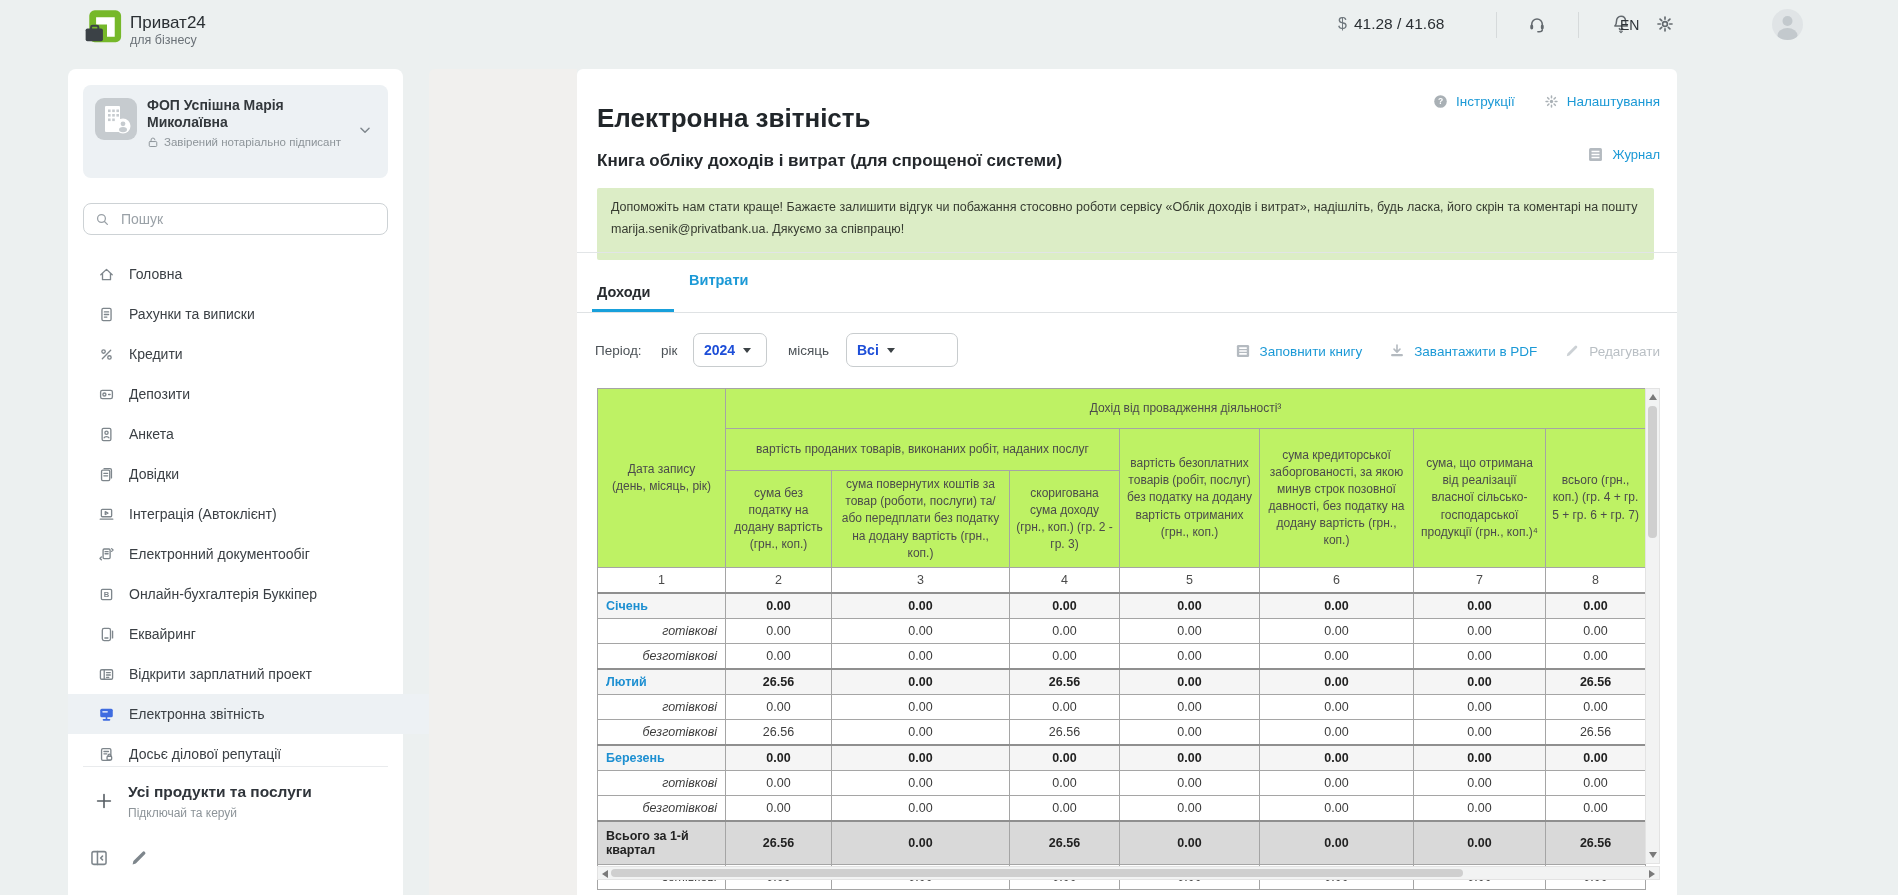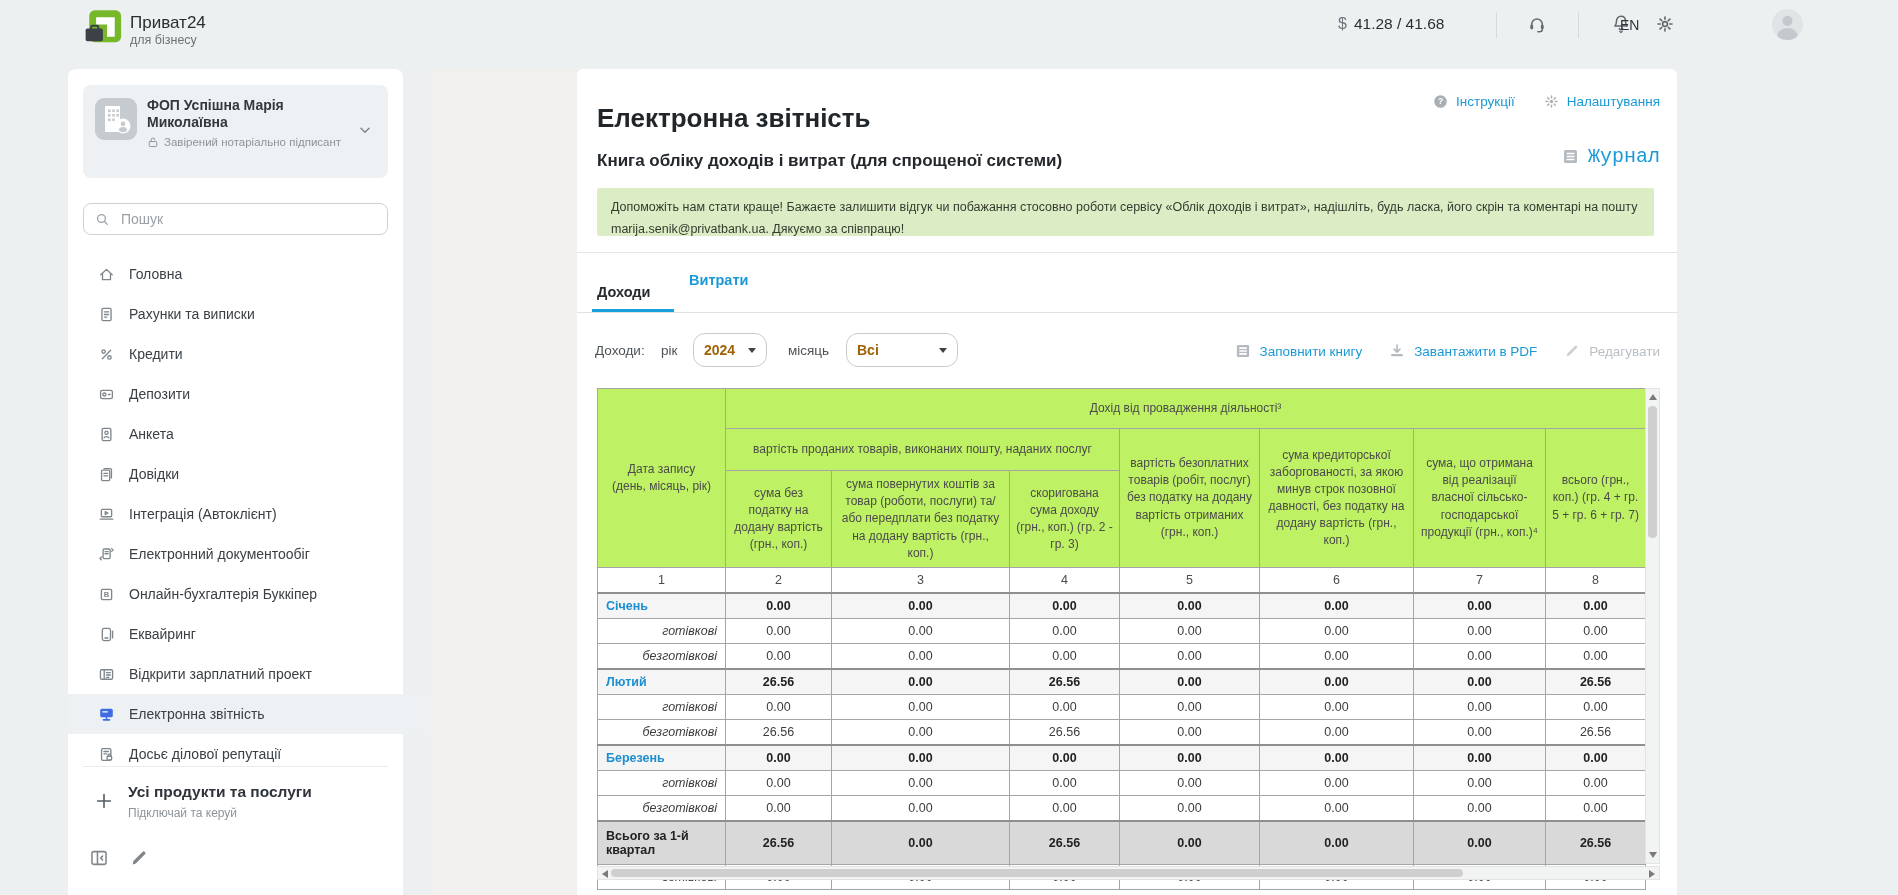--- a/index.html
+++ b/index.html
@@ -45,30 +45,30 @@
 
   
   .graypanel{position:absolute;left:429px;top:69px;width:148px;height:826px;background:#f1f0ee;border-radius:6px 0 0 0;}
 
   
   .main{position:absolute;left:577px;top:69px;width:1100px;height:826px;background:#fff;border-radius:6px 6px 0 0;}
   .hlinks{position:absolute;right:17px;top:24px;display:flex;gap:28px;align-items:center;font-size:13.5px;}
   .hlink{display:flex;gap:7px;align-items:center;color:#1b99d6;cursor:pointer;}
   .page-title{position:absolute;left:20px;top:34px;font-size:26px;font-weight:700;color:#21262a;}
   .subtitle{position:absolute;left:20px;top:82px;font-size:17px;font-weight:700;color:#24282c;}
-  .journal{position:absolute;right:17px;top:76px;display:flex;gap:8px;align-items:center;font-size:20px;color:#1b99d6;cursor:pointer;font-family:Liberation Mono, monospace;}
-  .banner{position:absolute;left:20px;top:119px;width:1057px;height:48px;box-sizing:border-box;background:#dcedc6;border-radius:2px;padding:9px 14px;font-size:12.5px;line-height:1.72;color:#363b30;}
+  .journal{position:absolute;right:17px;top:76px;display:flex;gap:8px;align-items:center;font-size:13px;color:#1b99d6;cursor:pointer;}
+  .banner{position:absolute;left:20px;top:119px;width:1057px;height:72px;box-sizing:border-box;background:#dcedc6;border-radius:2px;padding:9px 14px;font-size:12.5px;line-height:1.72;color:#363b30;}
   .hdr-div{position:absolute;left:0;top:183px;width:1100px;height:1px;background:#e2e5e7;}
   .tab{position:absolute;top:203px;font-size:14.5px;cursor:pointer;}
   .tab.t0{left:20px;font-weight:700;color:#272b2f;margin-top:12px;}
   .tab.t1{left:112px;font-weight:700;color:#1b99d6;}
   .tab-underline{position:absolute;left:15px;top:240px;width:82px;height:3px;background:#18a0db;}
   .tab-border{position:absolute;left:0;top:243px;width:1100px;height:1px;background:#dfe2e4;}
   .flabel{position:absolute;top:274px;font-size:13.5px;color:#4c5257;}
-  .sel{position:absolute;top:264px;height:34px;box-sizing:border-box;border:1px solid #c8ccce;border-radius:12px;background:#fff;display:flex;align-items:center;justify-content:space-between;padding:0 10px;font-size:14px;font-weight:700;color:#a16207;cursor:pointer;}
+  .sel{position:absolute;top:264px;height:34px;box-sizing:border-box;border:1px solid #c8ccce;border-radius:7px;background:#fff;display:flex;align-items:center;justify-content:flex-start;padding:0 10px;font-size:14px;font-weight:700;color:#1d4ed8;cursor:pointer;}
   .caret{width:0;height:0;border-left:4px solid transparent;border-right:4px solid transparent;border-top:5px solid #3c4246;margin-left:8px;}
   .actions{position:absolute;right:17px;top:273px;display:flex;gap:26px;align-items:center;font-size:13.5px;}
   .action{display:flex;gap:8px;align-items:center;color:#1b99d6;cursor:pointer;}
   .action.disabled{color:#b9bfc4;cursor:default;}
 
   
   .tblwrap{position:absolute;left:20px;top:319px;}
   table.tbl{border-collapse:collapse;table-layout:fixed;width:1048px;}
   .tbl td{border:1px solid #a5a5a5;overflow:hidden;}
   .tbl tr.h1{height:40px;} .tbl tr.h2{height:42px;} .tbl tr.h3{height:97px;}
@@ -371,21 +371,21 @@
   </div>
 
   <div class="banner">Допоможіть нам стати краще! Бажаєте залишити відгук чи побажання стосовно роботи сервісу «Облік доходів і витрат», надішліть, будь ласка, його скрін та коментарі на пошту marija.senik@privatbank.ua. Дякуємо за співпрацю!</div>
   <div class="hdr-div"></div>
 
   <span class="tab t0">Доходи</span>
   <span class="tab t1">Витрати</span>
   <div class="tab-underline"></div>
   <div class="tab-border"></div>
 
-  <span class="flabel" style="left:18px">Доходи:</span>
+  <span class="flabel" style="left:18px">Період:</span>
   <span class="flabel" style="left:84px">рік</span>
   <div class="sel" style="left:116px;width:74px;">
     <span>2024</span>
     <span class="caret"></span>
   </div>
   <span class="flabel" style="left:211px">місяць</span>
   <div class="sel" style="left:269px;width:112px;">
     <span>Всі</span>
     <span class="caret"></span>
   </div>
@@ -425,21 +425,21 @@
           <col style="width:132px">
           <col style="width:100px">
       </colgroup>
       <tbody>
           <tr class="h1">
         <td rowspan="3" class="hdate">Дата запису
 (день, місяць, рік)</td>
         <td colspan="7">Дохід від провадження діяльності³</td>
       </tr>
       <tr class="h2">
-        <td colspan="3">вартість проданих товарів, виконаних пошту, наданих послуг</td>
+        <td colspan="3">вартість проданих товарів, виконаних робіт, наданих послуг</td>
         <td rowspan="2">вартість безоплатних товарів (робіт, послуг) без податку на додану вартість отриманих (грн., коп.)</td>
         <td rowspan="2">сума кредиторської заборгованості, за якою минув строк позовної давності, без податку на додану вартість (грн., коп.)</td>
         <td rowspan="2">сума, що отримана від реалізації власної сільсько-господарської продукції (грн., коп.)⁴</td>
         <td rowspan="2">всього (грн., коп.) (гр. 4 + гр. 5 + гр. 6 + гр. 7)</td>
       </tr>
       <tr class="h3">
         <td>сума без податку на додану вартість (грн., коп.)</td>
         <td>сума повернутих коштів за товар (роботи, послуги) та/або передплати без податку на додану вартість (грн., коп.)</td>
         <td>скоригована сума доходу (грн., коп.) (гр. 2 - гр. 3)</td>
       </tr>

